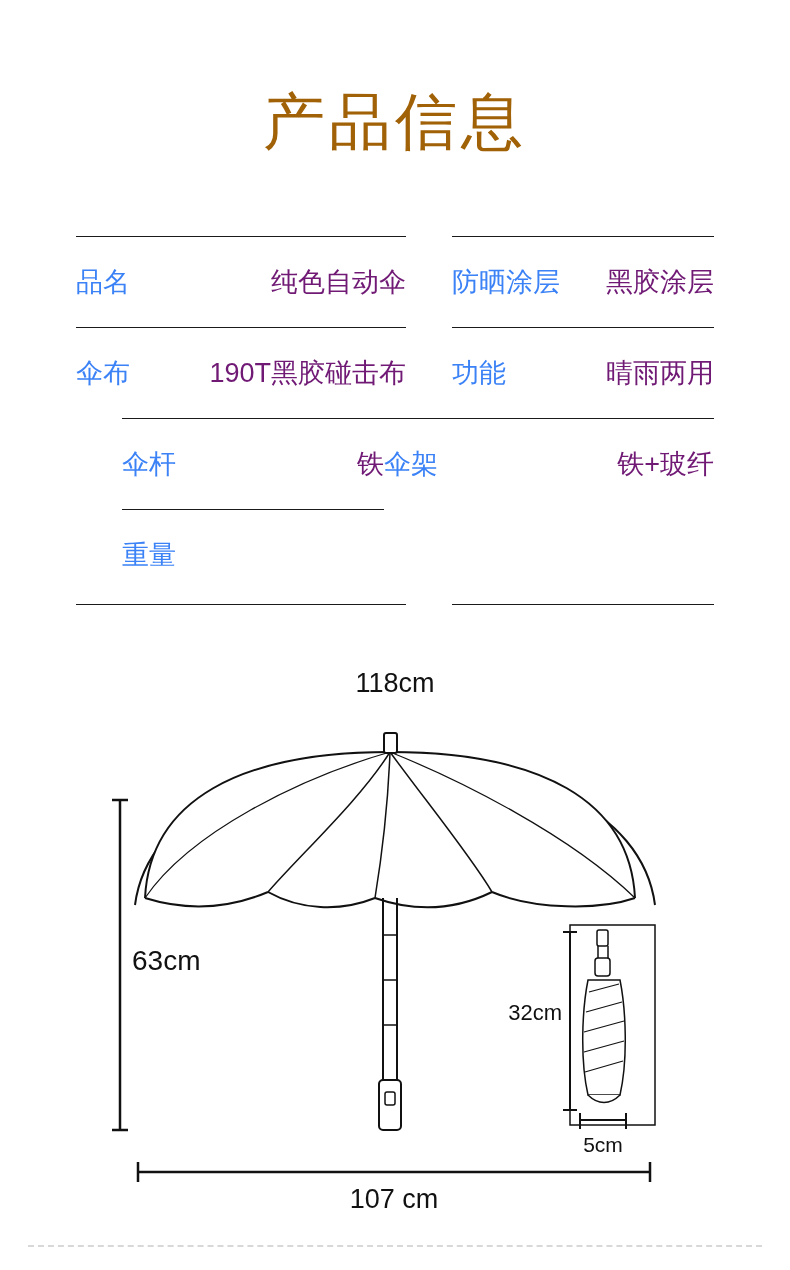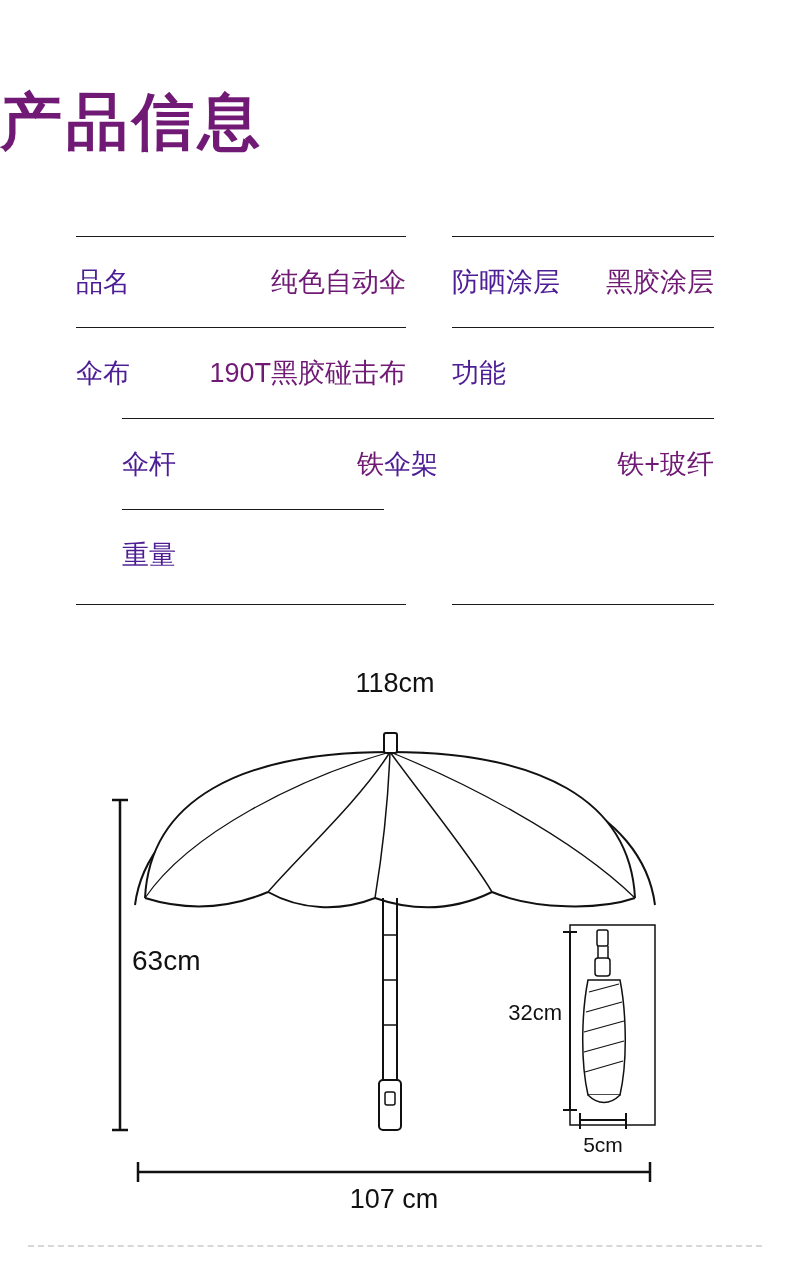--- a/index.html
+++ b/index.html
@@ -21,25 +21,25 @@
     width: 790px;
     height: 1270px;
   }
 
   
   .title {
     position: absolute;
     top: 88px;
     left: 0;
     width: 790px;
-    text-align: left;
+    text-align: center;
     font-size: 62px;
-    font-weight: bold;
+    font-weight: normal;
     letter-spacing: 4px;
-    color: #701a75;
+    color: #a16207;
     line-height: 1.1;
   }
 
   
   .spec-table {
     position: absolute;
     top: 236px;
     left: 76px;
     width: 638px;
   }
@@ -68,21 +68,21 @@
     left: 0;
     top: 0;
     height: 1px;
     background: #1a1a1a;
   }
   .spec-cell.left .rule { width: 330px; }
   .spec-cell.right .rule { left: 46px; width: 262px; }
 
   .spec-label {
     font-size: 27px;
-    color: #4c1d95;
+    color: #3b82f6;
     white-space: nowrap;
   }
   .spec-value {
     flex: 1;
     text-align: right;
     font-size: 27px;
     color: #701a75;
     white-space: nowrap;
   }
   
@@ -150,20 +150,21 @@
 
     <div class="spec-row">
       <div class="spec-cell left">
         <div class="rule"></div>
         <span class="spec-label">伞布</span>
         <span class="spec-value">190T黑胶碰击布</span>
       </div>
       <div class="spec-cell right">
         <div class="rule"></div>
         <span class="spec-label">功能</span>
+        <span class="spec-value">晴雨两用</span>
       </div>
     </div>
 
     <div class="spec-row">
       <div class="spec-cell right">
         <div class="rule"></div>
         <span class="spec-label">伞杆</span>
         <span class="spec-value">铁</span>
       </div>
       <div class="spec-cell left">

